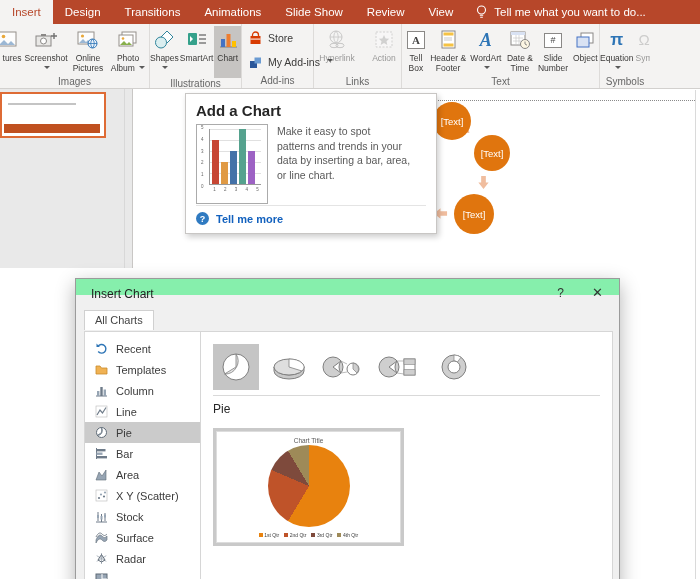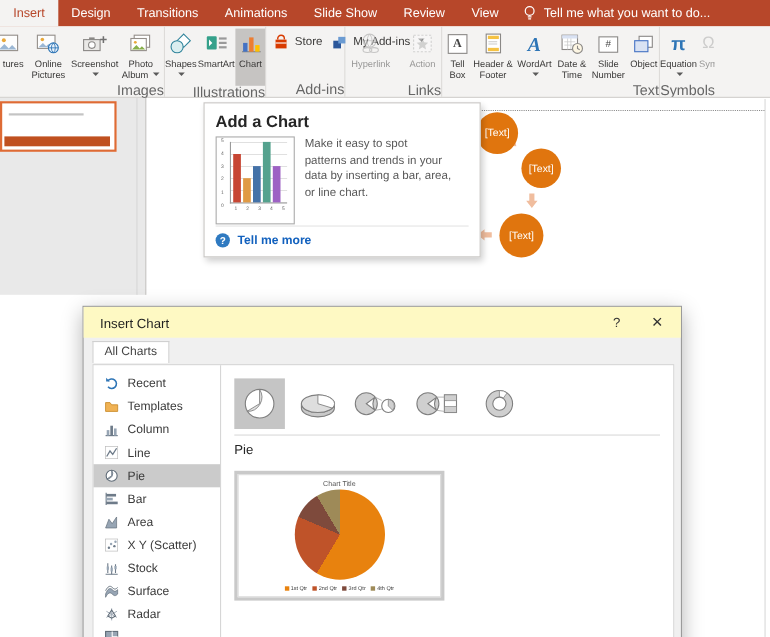--- a/index.html
+++ b/index.html
@@ -7,21 +7,21 @@
   body{position:relative;overflow:hidden;background:#fff;font-family:"Liberation Sans",sans-serif;color:#3b3a39}
   
   .tabbar{position:absolute;left:0;top:0;width:700px;height:24px;background:#b7472a;display:flex;align-items:stretch}
   .rtab{font-size:11.5px;line-height:24px;padding:0 12px;color:#fff;white-space:nowrap;cursor:default}
   .rtab.active{background:#f4f3f2;color:#b7472a}
   .tellme{display:flex;align-items:center;gap:6px;color:#fff;font-size:11.5px;padding:0 10px}
   
   .ribbon{position:absolute;left:0;top:24px;width:700px;height:65px;background:#f4f3f2;border-bottom:1px solid #d2d0ce;display:flex}
   .grp{position:relative;height:100%;border-right:1px solid #dddbd9;display:flex;flex-direction:column}
   .grp-btns{flex:1;display:flex;align-items:flex-start;padding-top:2px}
-  .grp-name{height:13px;text-align:right;font-size:13px;color:#666;line-height:12px}
+  .grp-name{height:13px;text-align:center;font-size:10px;color:#666;line-height:12px}
   .bigbtn{display:flex;flex-direction:column;align-items:center;text-align:center;font-size:8.5px;line-height:1.15;color:#3b3a39;padding-top:2px;height:50px}
   .bigbtn .ictop{height:24px;display:flex;align-items:center;justify-content:center;margin-bottom:2px}
   .bigbtn.hl{background:#c6c4c2;height:52px}
   .disabled{opacity:.5;filter:grayscale(1)}
   .menurow{display:flex;align-items:center;gap:5px;font-size:10.5px;height:24px;padding:0 4px;white-space:nowrap}
   .caret{display:inline-block;width:0;height:0;border:3px solid transparent;border-top:3.5px solid #5a5a5a;margin-left:2px;vertical-align:middle}
   .letter-ic{font-family:"Liberation Serif",serif;font-weight:bold}
   
   .thumb-pane{position:absolute;left:0;top:89px;width:133px;height:179px;background:#e9e9e9;border-right:1px solid #c9c7c5}
   .pane-line{position:absolute;left:124px;top:89px;width:1px;height:179px;background:#d8d8d8}
@@ -42,21 +42,21 @@
     background:repeating-linear-gradient(to top,transparent 0 10px,#e0e0e0 10px 11px)}
   .mc-bars{position:absolute;left:2px;bottom:0;display:flex;align-items:flex-end;gap:2px}
   .mc-bars div{width:7px}
   .mc-y{position:absolute;left:4px;top:0;height:64px;display:flex;flex-direction:column;justify-content:space-between;font-size:4.5px;color:#666;text-align:right}
   .mc-x{position:absolute;left:14px;top:62px;width:50px;display:flex;gap:4px;font-size:4.5px;color:#666;justify-content:space-around}
   .tt-foot{position:absolute;left:10px;right:10px;bottom:8px;border-top:1px solid #e4e4e4;padding-top:6px;display:flex;align-items:center;gap:7px}
   .help-dot{width:13px;height:13px;border-radius:50%;background:#2f7ac1;color:#fff;font-size:9px;font-weight:bold;display:flex;align-items:center;justify-content:center}
   .tt-link{font-size:11px;font-weight:bold;color:#1261be}
   
   .dialog{position:absolute;left:75px;top:278px;width:545px;height:320px;background:#f0f0f0;border:1px solid #9b9b9b;box-shadow:0 6px 18px rgba(0,0,0,.3);z-index:40}
-  .dlg-titlebar{position:absolute;left:0;top:0;right:0;height:28px;background:#fef9c3}
+  .dlg-titlebar{position:absolute;left:0;top:0;right:0;height:16px;background:#86efac}
   .dlg-title{position:absolute;left:15px;top:8px;font-size:12px;color:#1f1f1f}
   .dlg-help{position:absolute;right:55px;top:7px;font-size:12px;color:#333}
   .dlg-close{position:absolute;right:16px;top:6px;font-size:13px;color:#333}
   .dtab{position:absolute;left:8px;top:31px;padding:3px 10px 4px;background:#fff;border:1px solid #d0d0d0;border-bottom:none;font-size:11px;color:#444;z-index:2}
   .dpanel{position:absolute;left:8px;top:52px;width:529px;height:300px;background:#fff;border:1px solid #d6d6d6;display:flex}
   .cats{width:116px;border-right:1px solid #d6d6d6;padding-top:6px}
   .cat{height:21px;display:flex;align-items:center;gap:8px;padding-left:10px;font-size:11px;color:#3b3b3b}
   .cat.sel{background:#cbcbcb}
   .dcontent{flex:1;padding:12px 12px 0}
   .subtypes{display:flex;align-items:center;gap:10px;height:46px}
@@ -99,43 +99,43 @@
       <div class="bigbtn" style="width:24px;overflow:hidden">
         <span class="ictop">
             <svg width="24" height="22" viewBox="0 0 24 22" style="margin-left:-10px">
               <rect x="3" y="3" width="18" height="14" fill="#fdfdfd" stroke="#948f8a"></rect>
               <circle cx="8.5" cy="7.5" r="1.8" fill="#e9a83a"></circle>
               <path d="M4 16l5-5 4 4 3-3 4 4H4z" fill="#9bb7d4"></path>
             </svg>
           </span>
         <span>tures</span>
       </div>
+      <div class="bigbtn" style="width:44px">
+        <span class="ictop">
+            <svg width="24" height="22" viewBox="0 0 24 22">
+              <rect x="2" y="7" width="15" height="10" fill="#e9e8e6" stroke="#8a8886"></rect>
+              <rect x="7" y="5" width="5" height="2" fill="#8a8886"></rect>
+              <circle cx="9.5" cy="12" r="3" fill="#fff" stroke="#8a8886"></circle>
+              <path d="M20 4v6M17 7h6" stroke="#707070" stroke-width="1.4"></path>
+            </svg>
+          </span>
+        <span><span>Screenshot</span><br><span class="caret"></span></span>
+      </div>
       <div class="bigbtn" style="width:40px">
         <span class="ictop">
             <svg width="24" height="22" viewBox="0 0 24 22">
               <rect x="2" y="3" width="16" height="12" fill="#fdfdfd" stroke="#948f8a"></rect>
               <circle cx="6.5" cy="7" r="1.6" fill="#e9a83a"></circle>
               <path d="M3 14l4-4 3 3 2-2 3 3H3z" fill="#9bb7d4"></path>
               <circle cx="16.5" cy="14.5" r="4.5" fill="#eaf2fb" stroke="#2e75b6"></circle>
               <path d="M12 14.5h9M16.5 10a6.5 6.5 0 010 9M16.5 10a6.5 6.5 0 000 9" stroke="#2e75b6" fill="none" stroke-width=".8"></path>
             </svg>
           </span>
         <span>Online Pictures</span>
       </div>
-      <div class="bigbtn" style="width:44px">
-        <span class="ictop">
-            <svg width="24" height="22" viewBox="0 0 24 22">
-              <rect x="2" y="7" width="15" height="10" fill="#e9e8e6" stroke="#8a8886"></rect>
-              <rect x="7" y="5" width="5" height="2" fill="#8a8886"></rect>
-              <circle cx="9.5" cy="12" r="3" fill="#fff" stroke="#8a8886"></circle>
-              <path d="M20 4v6M17 7h6" stroke="#707070" stroke-width="1.4"></path>
-            </svg>
-          </span>
-        <span><span>Screenshot</span><br><span class="caret"></span></span>
-      </div>
       <div class="bigbtn" style="width:40px">
         <span class="ictop">
             <svg width="24" height="22" viewBox="0 0 24 22">
               <rect x="6" y="3" width="14" height="11" fill="#fff" stroke="#948f8a"></rect>
               <rect x="3" y="6" width="14" height="11" fill="#fff" stroke="#948f8a"></rect>
               <path d="M4 16l4-4 3 3 2-2 3 3H4z" fill="#88b04b"></path>
               <circle cx="7" cy="9.5" r="1.3" fill="#e9a83a"></circle>
             </svg>
           </span>
         <span><span>Photo Album</span> <span class="caret"></span></span>
@@ -176,21 +176,21 @@
               <rect x="16" y="12" width="4" height="6" fill="#ffc000"></rect>
             </svg>
           </span>
         <span>Chart</span>
       </div>
     </div>
     <div class="grp-name">Illustrations</div>
   </div>
 
   <div class="grp" style="width:72px">
-    <div class="grp-btns" style="flex-direction:row;align-items:flex-start;padding-left:2px">
+    <div class="grp-btns" style="flex-direction:column;align-items:flex-start;padding-left:2px">
       <div class="menurow">
         <svg width="15" height="15" viewBox="0 0 15 15">
             <path d="M4.5 5V4a3 3 0 016 0v1" fill="none" stroke="#d83b01" stroke-width="1.3"></path>
             <rect x="2.5" y="5" width="10" height="8" fill="#d83b01"></rect>
             <rect x="2.5" y="7.5" width="10" height="1.2" fill="#fff" opacity=".85"></rect>
           </svg>
         <span>Store</span>
       </div>
       <div class="menurow">
         <svg width="15" height="15" viewBox="0 0 15 15">

